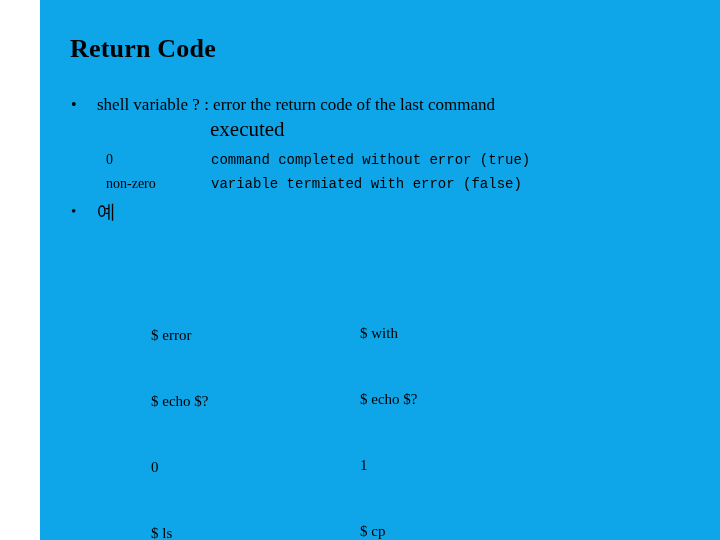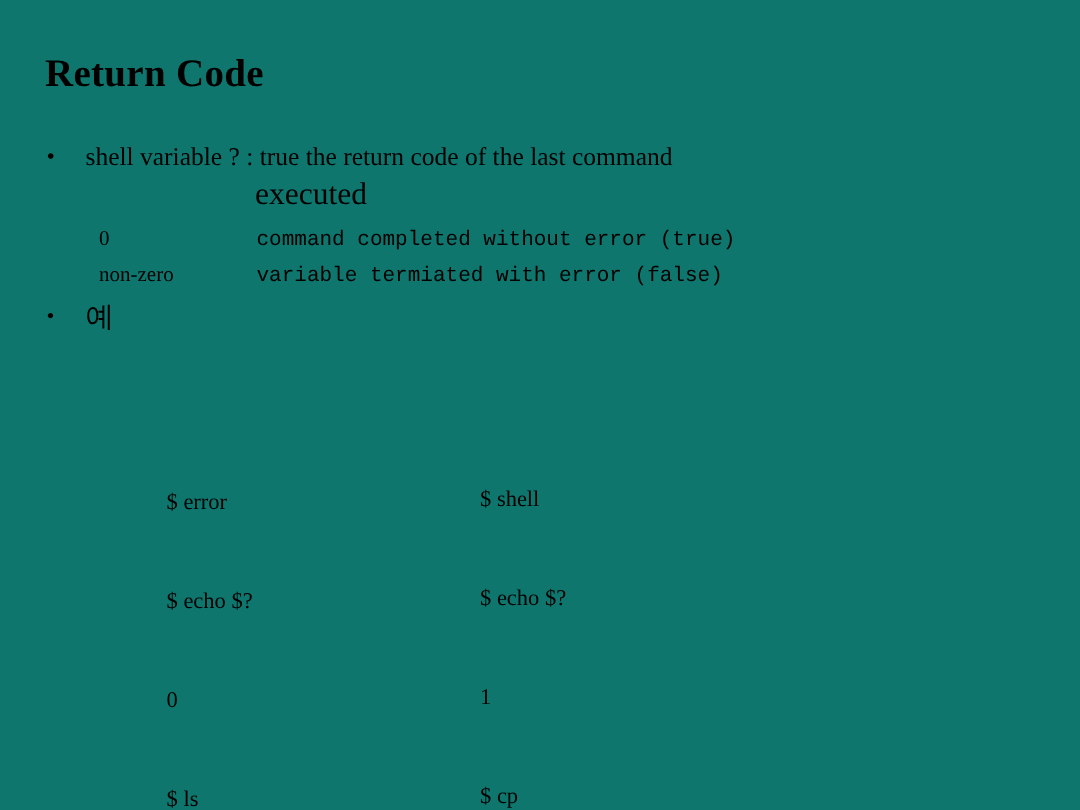--- a/index.html
+++ b/index.html
@@ -13,21 +13,22 @@
     position: relative;
     overflow: hidden;
     font-family: "Liberation Serif", "DejaVu Serif", serif;
     color: #000000;
     -webkit-font-smoothing: none;
   }
 
   .slide {
     position: absolute;
     inset: 0;
-    background: #0f766e;
+    background: #0ea5e9;
+    margin-left: 40px;
   }
 
   
   .slide-title {
     position: absolute;
     left: 30px;
     top: 34px;
     font-size: 26px;
     font-weight: bold;
     line-height: 30px;
@@ -120,21 +121,21 @@
 </style>
 </head>
 <body>
 
 <div class="slide">
 
   <div class="slide-title">Return Code</div>
 
   <div class="bullet-row" id="bullet-1">
     <span class="bullet-mark">•</span>
-    <span class="bullet-text">shell variable ? : true the return code of the last command</span>
+    <span class="bullet-text">shell variable ? : error the return code of the last command</span>
     <span class="bullet-cont">executed</span>
   </div>
 
   <div class="defs">
     <div class="def-row">
       <span class="def-key">0</span>
       <span class="def-val">command completed without error (true)</span>
     </div>
     <div class="def-row">
       <span class="def-key">non-zero</span>
@@ -154,21 +155,21 @@
     <div class="term-line">$ ls</div>
     
     
     
     
     
     
   </div>
 
   <div class="term-col" id="term-right">
-    <div class="term-line">$ shell</div>
+    <div class="term-line">$ with</div>
     <div class="term-line">$ echo $?</div>
     <div class="term-line">1</div>
     <div class="term-line">$ cp</div>
     
     
     
     
     
   </div>
 

